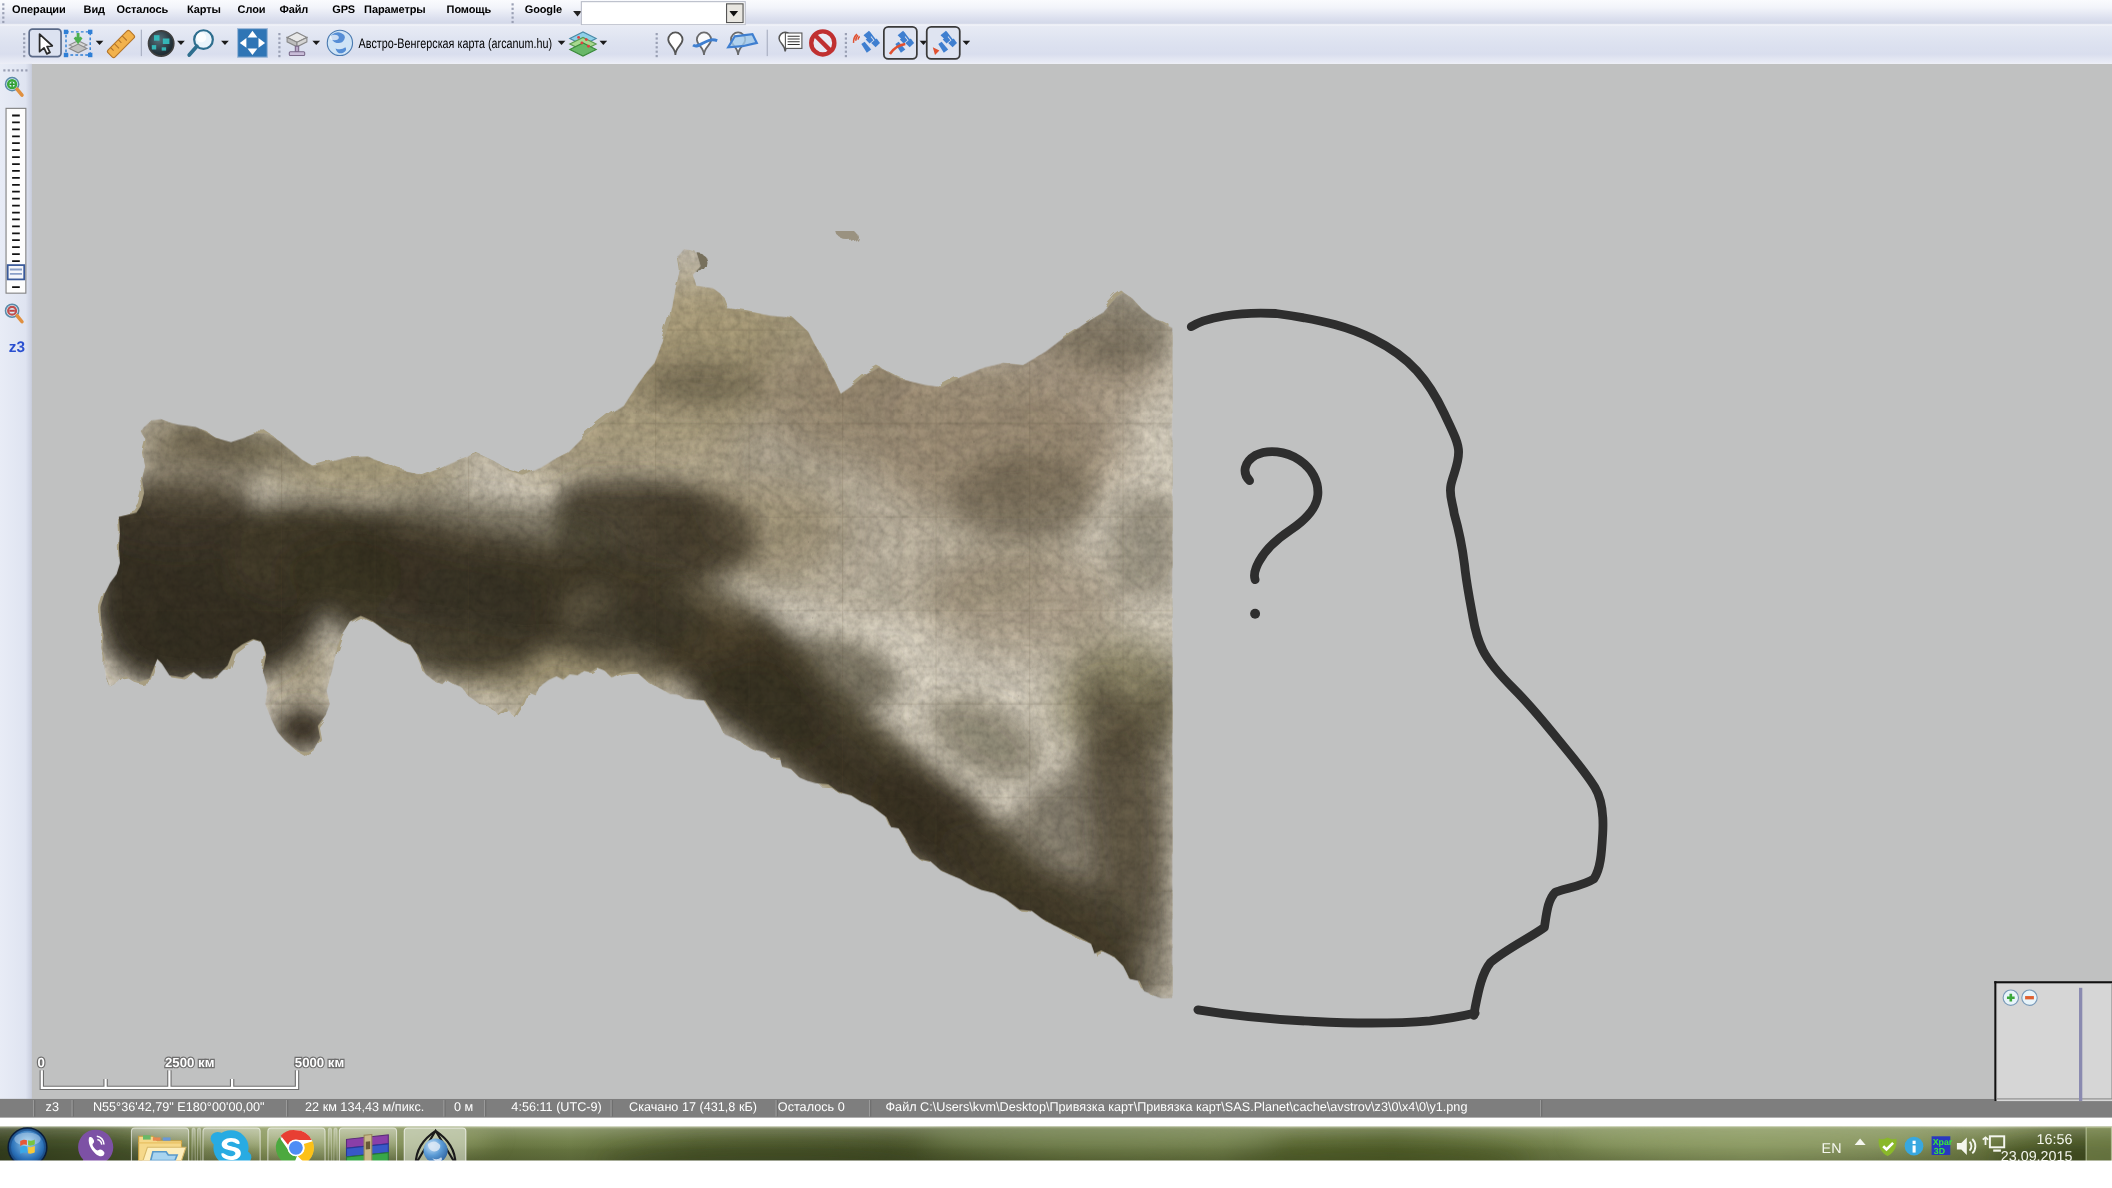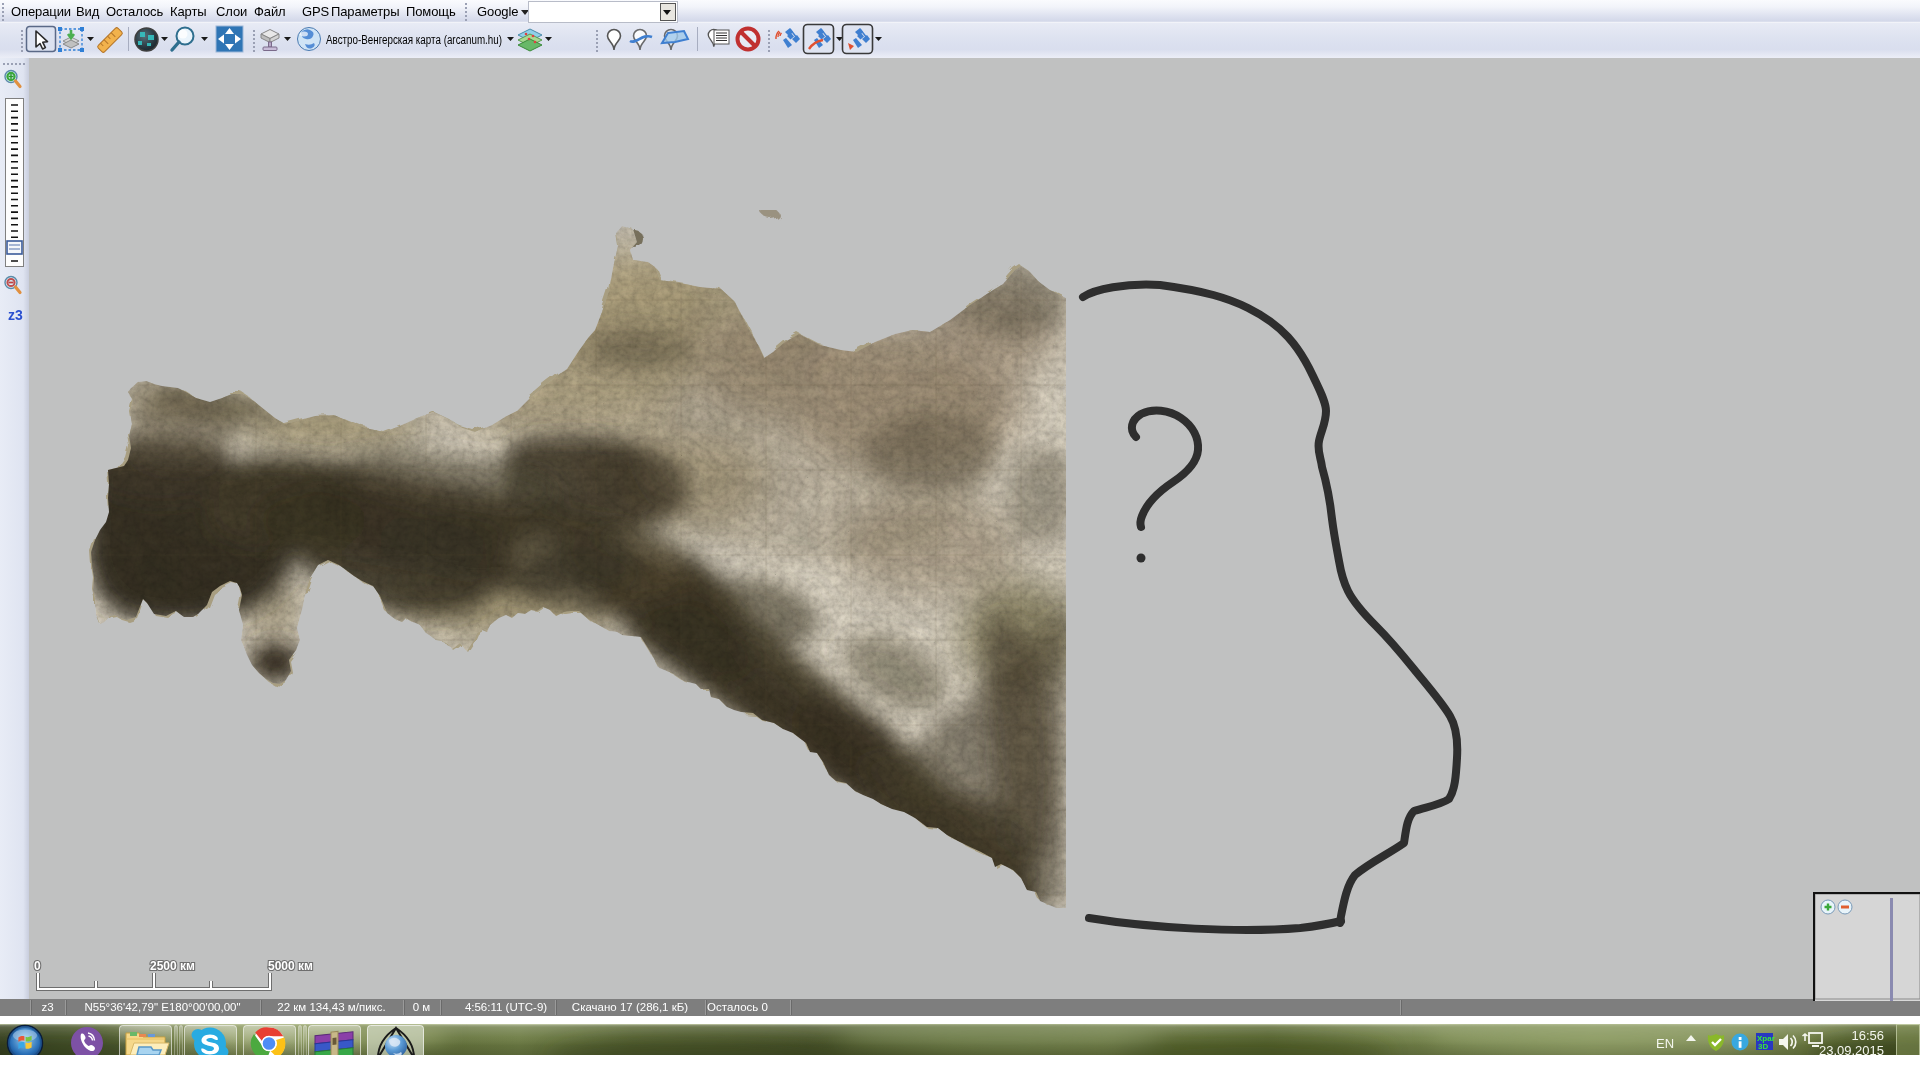--- a/index.html
+++ b/index.html
@@ -1,18 +1,18 @@
 <!DOCTYPE html>
 <html><head><meta charset="utf-8"><style>
 html,body{margin:0;padding:0;}
 body{width:1920px;height:1080px;position:relative;overflow:hidden;background:#fff;
   font-family:"Liberation Sans",sans-serif;}
 #menubar{position:absolute;left:0;top:0;width:1920px;height:23px;
   background:linear-gradient(#fafbfe 0%,#f2f4fa 30%,#dde1ef 70%,#d3d8e9 92%,#fdfdfe 100%);}
-.menuitem{position:absolute;top:4px;font-size:13px;color:#000;letter-spacing:-0.1px;}
+.menuitem{position:absolute;top:4px;font-size:10px;color:#000;letter-spacing:-0.1px;font-weight:bold;}
 #toolbar{position:absolute;left:0;top:23px;width:1920px;height:35px;
   background:linear-gradient(#e8ebf5 0%,#dde2f0 45%,#d9deee 75%,#eceef7 100%);padding-left:20px;}
 #maparea{position:absolute;left:0;top:58px;width:1920px;height:941px;background:#c0c1c1;}
 #sidebar{position:absolute;left:0;top:58px;width:29px;height:941px;
   background:linear-gradient(90deg,#e8ecf6,#dfe4f1 80%,#c8cddd 100%);}
 #statusbar{position:absolute;left:0;top:999px;width:1920px;height:17px;background:#7e7e7e;
   color:#fff;font-size:11.5px;}
 .seg{position:absolute;top:0;height:17px;line-height:17px;text-align:center;white-space:nowrap;}
 .segdiv{position:absolute;top:1px;height:15px;width:1px;background:#9a9a9a;box-shadow:1px 0 0 #6a6a6a;}
 #taskbar{position:absolute;left:0;top:1024px;width:1743px;height:39px;}
@@ -392,22 +392,23 @@
       </g>
   <text x="8" y="262" font-size="14" font-weight="bold" fill="#2a4fd0">z3</text>
 </svg>
 </div>
 <div id="statusbar">
  <div class="seg" style="left:30px;width:35px">z3</div>
  <div class="seg" style="left:65px;width:195px">N55°36'42,79" E180°00'00,00"</div>
  <div class="seg" style="left:260px;width:143px">22 км 134,43 м/пикс.</div>
  <div class="seg" style="left:403px;width:37px">0 м</div>
  <div class="seg" style="left:440px;width:132px">4:56:11 (UTC-9)</div>
- <div class="seg" style="left:555px;width:150px">Скачано 17 (286,1 кБ)</div>
+ <div class="seg" style="left:555px;width:150px">Скачано 17 (431,8 кБ)</div>
  <div class="seg" style="left:705px;width:65px">Осталось 0</div>
+ <div class="seg" style="left:790px;width:610px;text-align:left;padding-left:15px">Файл C:\Users\kvm\Desktop\Привязка карт\Привязка карт\SAS.Planet\cache\avstrov\z3\0\x4\0\y1.png</div>
  <div class="segdiv" style="left:30px"></div>
     <div class="segdiv" style="left:65px"></div>
  <div class="segdiv" style="left:260px"></div>
     <div class="segdiv" style="left:403px"></div>
  <div class="segdiv" style="left:440px"></div>
     <div class="segdiv" style="left:555px"></div>
  <div class="segdiv" style="left:705px"></div>
     <div class="segdiv" style="left:790px"></div>
  <div class="segdiv" style="left:1400px"></div>
 </div>

